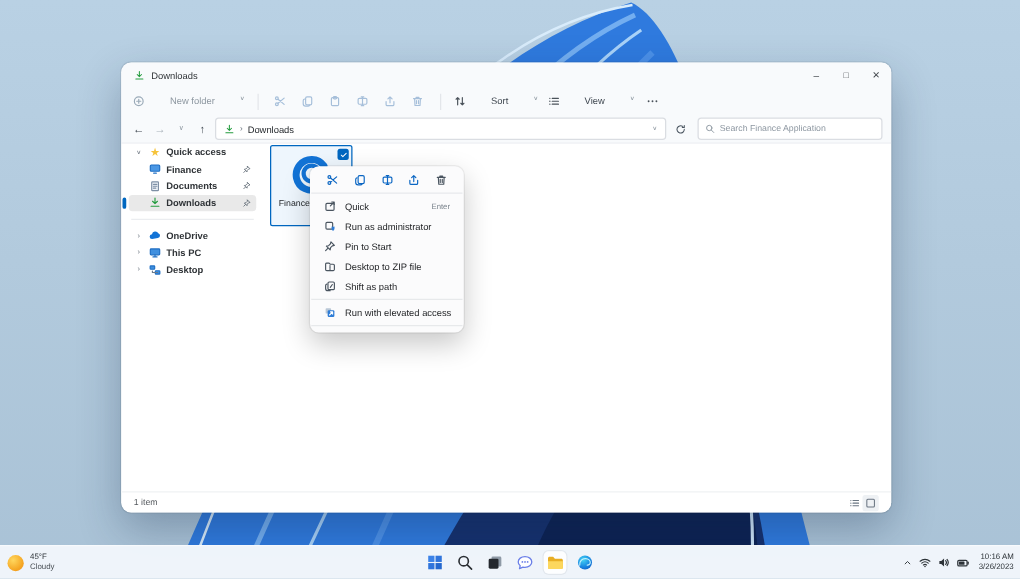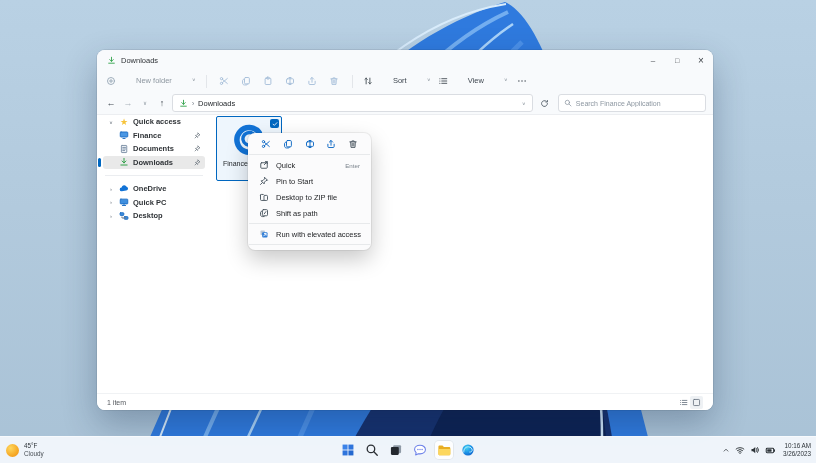--- a/index.html
+++ b/index.html
@@ -361,21 +361,21 @@
           <span class="sb-label">OneDrive</span>
         </div>
         <div class="sb-row">
           <span class="sb-chev">›</span>
           <span class="ic sb-ic">
               <svg viewBox="0 0 16 16" width="100%" height="100%" fill="none" stroke="currentColor" stroke-width="1.5" stroke-linecap="round" stroke-linejoin="round">
                 <rect x="2" y="3.4" width="12" height="7.6" rx="1" fill="#3f8fdf" stroke="#1f6fc4"></rect>
                 <path d="M5.4 13.6h5.2M8 11v2.6" stroke="#1f6fc4"></path>
               </svg>
             </span>
-          <span class="sb-label">Quick PC</span>
+          <span class="sb-label">This PC</span>
         </div>
         <div class="sb-row">
           <span class="sb-chev">›</span>
           <span class="ic sb-ic">
               <svg viewBox="0 0 16 16" width="100%" height="100%" fill="none" stroke="currentColor" stroke-width="1.5" stroke-linecap="round" stroke-linejoin="round">
                 <rect x="1.8" y="2.8" width="5.8" height="4.2" rx=".8" fill="#3f8fdf" stroke="#1f6fc4"></rect>
                 <rect x="8.4" y="9" width="5.8" height="4.2" rx=".8" fill="#3f8fdf" stroke="#1f6fc4"></rect>
                 <path d="M4.7 9.4v1.8h6.6V11.2" stroke="#6b7b8d"></path>
               </svg>
             </span>
@@ -473,20 +473,30 @@
 
     <div class="menu-item">
       <span class="ic mi-ic">
           <svg viewBox="0 0 16 16" width="100%" height="100%" fill="none" stroke="currentColor" stroke-width="1.5" stroke-linecap="round" stroke-linejoin="round">
             <rect x="2.8" y="4.4" width="10.4" height="8.8" rx="1.4"></rect>
             <path d="M8.5 7.5l4.5-4.5M10.2 2.6h3.2v3.2"></path>
           </svg>
         </span>
       <span class="mi-label">Quick</span>
       <span class="mi-short">Enter</span>
+    </div>
+    <div class="menu-item">
+      <span class="ic mi-ic">
+          <svg viewBox="0 0 16 16" width="100%" height="100%" fill="none" stroke="currentColor" stroke-width="1.5" stroke-linecap="round" stroke-linejoin="round">
+            <rect x="2.8" y="3" width="8.6" height="8.6" rx="1.4"></rect>
+            <path d="M10 8.2c1.3.6 2.5.6 3.8 0v2.5c0 1.7-1.2 2.9-1.9 3.3-.7-.4-1.9-1.6-1.9-3.3z" fill="#2e7cd6" stroke="none"></path>
+          </svg>
+        </span>
+      <span class="mi-label">Run as administrator</span>
+      <span class="mi-short"></span>
     </div>
     <div class="menu-item">
       <span class="ic mi-ic">
           <svg viewBox="0 0 16 16" width="100%" height="100%" fill="none" stroke="currentColor" stroke-width="1.5" stroke-linecap="round" stroke-linejoin="round">
             <path d="M9.2 2.4l4.4 4.4-2.6.7-2.3 2.3-.5 2.8-4.8-4.8 2.8-.5 2.3-2.3z"></path>
             <path d="M5.2 10.8l-2.8 2.8"></path>
           </svg>
         </span>
       <span class="mi-label">Pin to Start</span>
       <span class="mi-short"></span>

